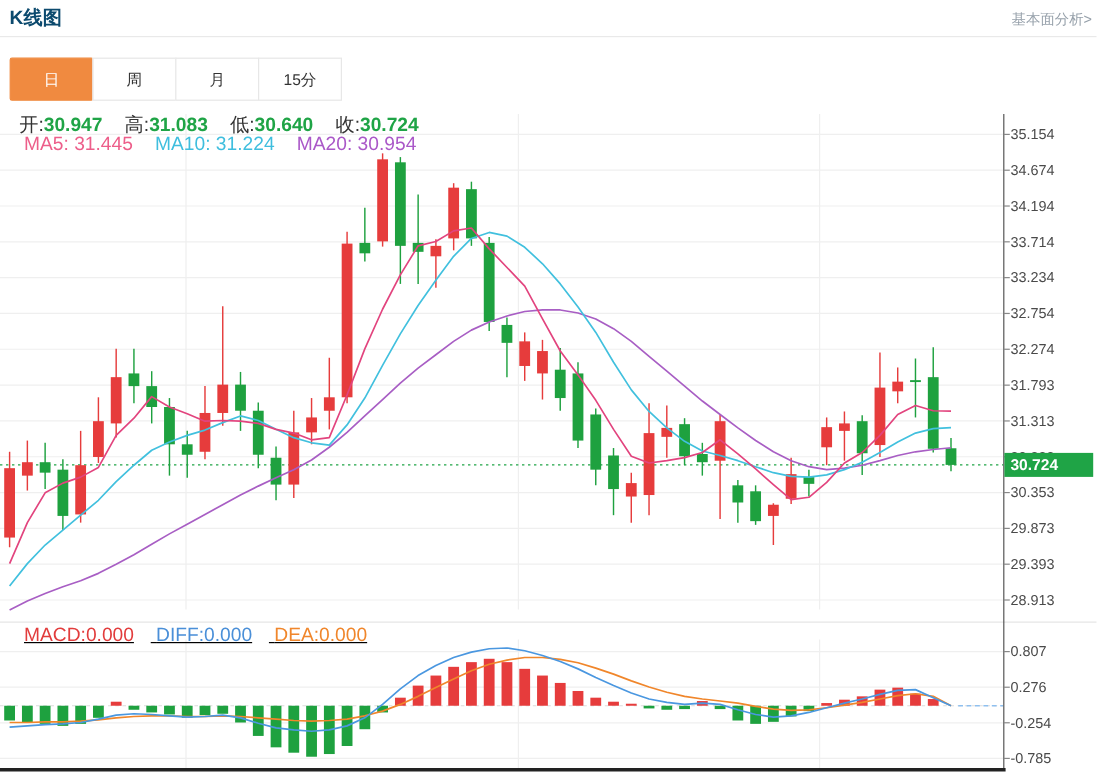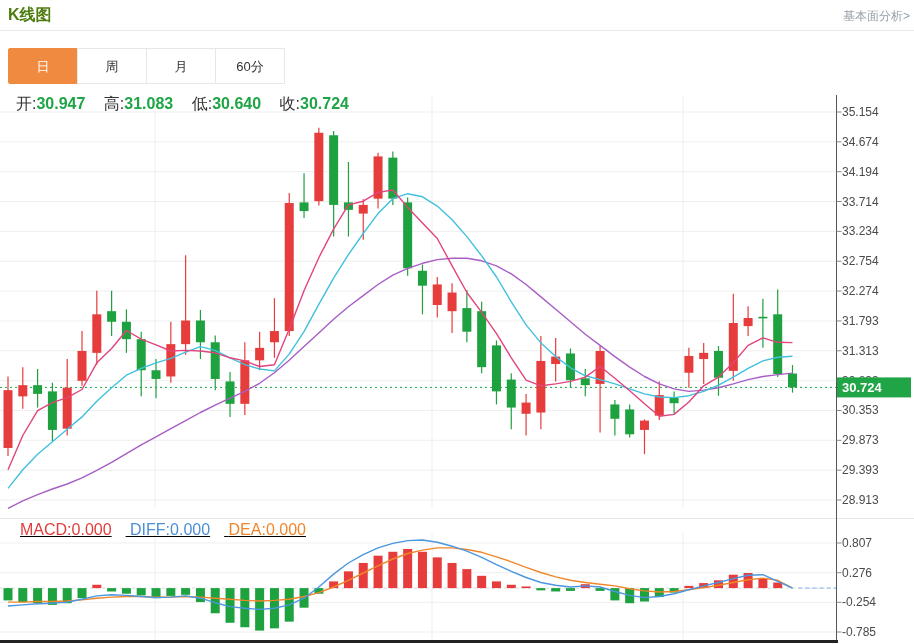--- a/index.html
+++ b/index.html
@@ -1,19 +1,19 @@
 <!DOCTYPE html>
 <html><head>
 <meta charset="utf-8">
 <style>
   html,body{margin:0;padding:0;background:#fff;}
   body{font-family:"Liberation Sans","DejaVu Sans",sans-serif;}
   #app{position:relative;width:914px;height:644px;background:#fff;overflow:hidden;}
   #chart-svg{position:absolute;left:0;top:0;}
-  .hdr-title{position:absolute;left:8px;top:5px;font-size:16px;font-weight:bold;color:#4d7c0f;}
+  .hdr-title{position:absolute;left:8px;top:5px;font-size:16px;font-weight:bold;color:#0c4a6e;}
   .hdr-link{position:absolute;right:4px;top:8px;font-size:12px;color:#96a0aa;cursor:pointer;text-decoration:none;}
   .hdr-divider{position:absolute;left:0;top:30px;width:914px;height:1px;background:#e9e9e9;}
   .tab-strip{position:absolute;left:8px;top:48px;display:flex;}
   .tab{width:70px;height:36px;line-height:36px;text-align:center;font-size:13px;color:#333;
        background:#fff;border:1px solid #e7e7e7;margin-left:-1px;cursor:pointer;box-sizing:border-box;}
   .tab:first-child{margin-left:0;}
   .tab.active{background:#f08a40;border-color:#f08a40;color:#fff;border-radius:2px;}
   .info-row{position:absolute;font-size:16px;white-space:nowrap;}
   .ohlc-row{left:16px;top:94px;}
   .ma-row{left:20px;top:112px;}
@@ -270,29 +270,34 @@
     </svg>
 
   <div class="hdr-title">K线图</div>
   <a class="hdr-link">基本面分析&gt;</a>
   <div class="hdr-divider"></div>
 
   <div class="tab-strip" id="tab-strip">
       <div class="tab active">日</div>
       <div class="tab">周</div>
       <div class="tab">月</div>
-      <div class="tab">60分</div>
+      <div class="tab">15分</div>
     </div>
 
   <div class="info-row ohlc-row">
     <span class="pair"><span class="lbl">开:</span><span class="grn">30.947</span></span>
     <span class="pair"><span class="lbl">高:</span><span class="grn">31.083</span></span>
     <span class="pair"><span class="lbl">低:</span><span class="grn">30.640</span></span>
     <span class="pair"><span class="lbl">收:</span><span class="grn">30.724</span></span>
   </div>
 
+  <div class="info-row ma-row">
+    <span class="pair ma5c"><span>MA5:</span> <span>31.445</span></span>
+    <span class="pair ma10c"><span>MA10:</span> <span>31.224</span></span>
+    <span class="pair ma20c"><span>MA20:</span> <span>30.954</span></span>
+  </div>
 
   <div class="info-row macd-row">
     <span class="pair macdc"><span>MACD:</span><span>0.000</span></span>
     <span class="pair diffc"><span>DIFF:</span><span>0.000</span></span>
     <span class="pair deac"><span>DEA:</span><span>0.000</span></span>
   </div>
 </div>
 
 </body></html>

